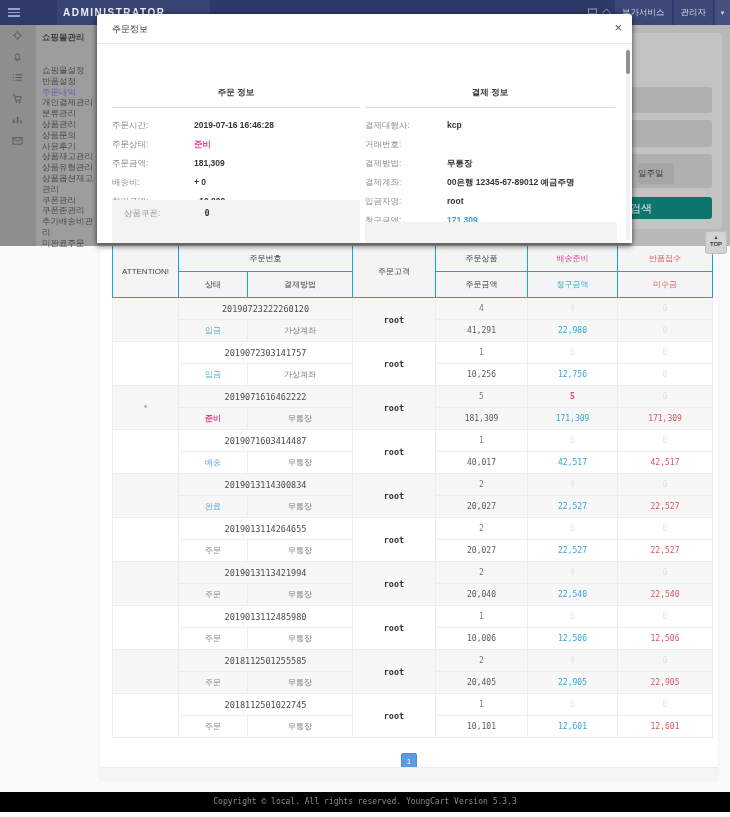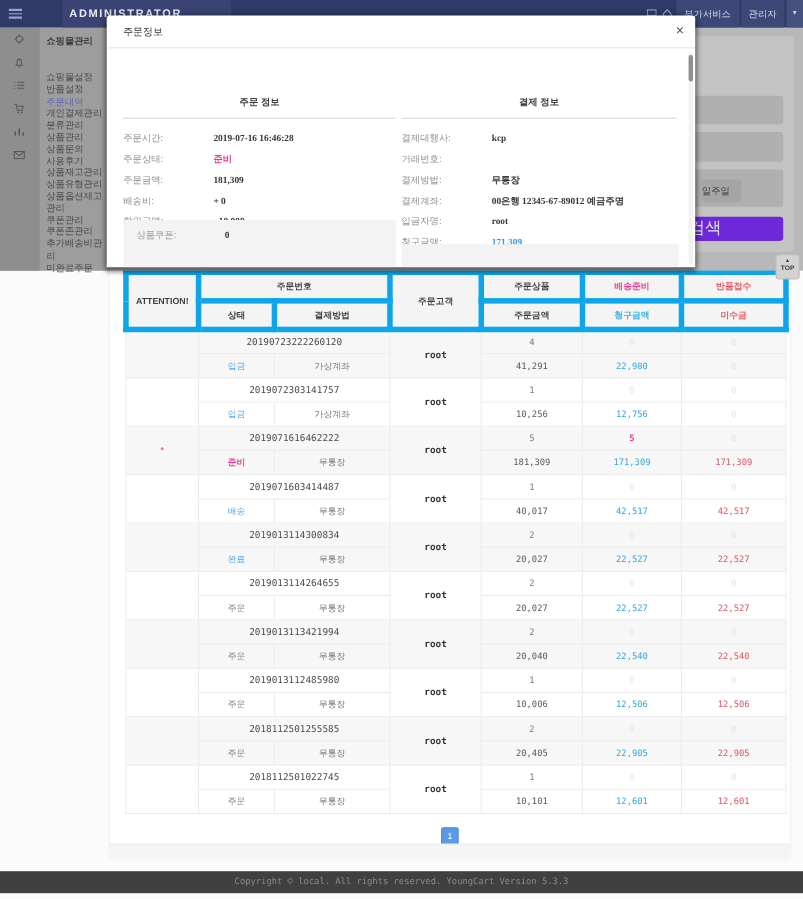--- a/index.html
+++ b/index.html
@@ -26,72 +26,72 @@
   .rail-ico{position:absolute;left:12px;width:12px;height:12px;color:#56575d;}
   .dz-menu{position:absolute;left:42px;top:7px;width:56px;}
   .dz-menu-title{font-size:8.5px;font-weight:bold;color:#3b3c42;margin-bottom:22px;line-height:11px;}
   .s-item{font-size:8.5px;line-height:10.8px;color:#47484e;cursor:pointer;}
   .s-item.active{color:#6066b5;}
   .dz-content{position:absolute;left:100px;top:0;width:630px;height:221px;}
   .dz-panel{position:absolute;left:13px;top:8px;width:609px;height:196px;background:#c3c3c3;border-radius:4px;}
   .dz-input{position:absolute;left:24px;width:588px;background:#b0b0b0;border-radius:3px;}
   .dz-week{position:absolute;left:538px;top:138px;width:36px;height:21px;background:#a5a5a5;border-radius:3px;
            font-size:8.5px;color:#36363a;line-height:21px;cursor:pointer;}
-  .dz-search{position:absolute;left:470px;top:172px;width:142px;height:22px;background:#6d28d9;border-radius:3px;
-           font-size:15px;color:#dce2ec;text-align:center;line-height:22px;cursor:pointer;}
+  .dz-search{position:absolute;left:470px;top:172px;width:142px;height:22px;background:#0f766e;border-radius:3px;
+           font-size:11px;color:#dce2ec;text-align:center;line-height:22px;cursor:pointer;}
   
   .top-btn{position:absolute;left:705px;top:231px;width:22px;height:23px;background:#d3d3d3;
            border:1px solid #bfbfbf;border-radius:3px;z-index:40;text-align:center;cursor:pointer;}
   .top-btn .arr{display:block;font-size:5px;line-height:7px;color:#3b3b3b;padding-top:2px;}
   .top-btn .lbl{display:block;font-size:6px;line-height:7px;font-weight:bold;color:#3b3b3b;}
   
   .card{position:absolute;left:100px;top:245px;width:618px;height:535px;background:#fff;
         box-shadow:0 0 3px rgba(0,0,0,.08);z-index:5;}
   table.otable{position:absolute;left:12px;top:0;width:600px;border-collapse:collapse;table-layout:fixed;
         font-size:8px;color:#555;}
-  .otable th{height:26px;background:#f4f4f4;border:5px solid #0ea5e9;font-weight:bold;color:#3e3e44;
+  .otable th{height:26px;background:#f4f4f4;border:1px solid #0ea5e9;font-weight:normal;color:#3e3e44;
         font-size:8px;text-align:center;}
   .otable th.pink{color:#e83e8c;} .otable th.red{color:#e25560;} .otable th.cyan{color:#2fb0dd;}
   .otable td{height:22px;border:1px solid #ededed;text-align:center;vertical-align:middle;}
   .otable tr.grpA td{border-top:1px solid #e0e0e0;}
   .otable tr.shaded td{background:#f7f7f7;}
   .num{font-family:"DejaVu Sans Mono","Liberation Mono",monospace;}
   td.order-no{color:#4a4a4e;font-size:8.5px;cursor:pointer;}
   td.customer{font-weight:bold;color:#333;font-size:8.5px;}
   td.attn{color:#e06a77;font-size:8px;font-weight:bold;}
   td.st-blue{color:#55a5e5;cursor:pointer;} td.st-pink{color:#ec3f9b;font-weight:bold;cursor:pointer;}
   td.st-grey{color:#8b8b8b;} td.method{color:#7b7b7b;}
   td.qty{color:#7c7c80;} td.amount{color:#5a5a5e;}
   td.billed{color:#31a7da;} td.unpaid{color:#e15360;}
   td.faint-c{color:#d9e9f1;} td.faint-r{color:#eddfe2;}
   .pagin{position:absolute;left:0;top:505px;width:100%;text-align:center;}
   .page-btn{display:inline-block;width:16px;height:17px;background:#5b9ae4;border:1px solid #4b8ad4;
         border-radius:2px;color:#fff;font-size:8px;line-height:16px;cursor:pointer;}
   .card-foot{position:absolute;left:0;bottom:0;width:100%;height:13px;background:#f5f5f5;border-top:1px solid #ebebeb;}
-  .site-footer{position:absolute;left:0;top:792px;width:730px;height:20px;background:#404040;text-align:center;
+  .site-footer{position:absolute;left:0;top:792px;width:730px;height:20px;background:#000000;text-align:center;
         line-height:20px;font-size:8px;color:#8b8b8b;font-family:"DejaVu Sans Mono","Liberation Mono",monospace;}
   
   .modal{position:absolute;left:97px;top:14px;width:535px;height:229px;background:#fff;z-index:70;
          box-shadow:0 0 6px rgba(0,0,0,.35),0 4px 5px rgba(0,0,0,.4);border-radius:3px 3px 0 0;overflow:hidden;}
   .m-head{position:absolute;left:0;top:0;width:100%;height:30px;border-bottom:1px solid #e6e6e6;}
   .m-title{position:absolute;left:15px;top:0;line-height:30px;font-size:9px;color:#333;}
   .m-close{position:absolute;right:10px;top:5px;font-size:13px;color:#555;cursor:pointer;line-height:18px;}
   .m-track{position:absolute;right:2px;top:33px;bottom:3px;width:4px;background:#f2f2f2;border-radius:2px;}
   .m-thumb{position:absolute;right:2px;top:36px;width:4px;height:24px;background:#909090;border-radius:2px;cursor:pointer;}
   .m-orderbar{position:absolute;left:15px;top:41px;width:503px;height:26px;background:#f8f8f8;
          border:1px solid #ececec;border-radius:2px;line-height:24px;padding-left:12px;font-size:8.5px;color:#333;}
   .m-orderbar .ol{font-weight:bold;} .m-orderbar .os{color:#666;margin:0 4px;}
   .m-col{position:absolute;top:72px;}
   .m-col-left{left:15px;width:248px;} .m-col-right{left:268px;width:250px;}
   .m-sec-title{font-size:8.5px;font-weight:bold;color:#3b3b40;line-height:12px;padding-bottom:9px;
          border-bottom:1px solid #d9d9d9;text-align:center;}
   .m-rows{margin-top:8px;}
   .m-row{height:19px;line-height:19px;font-size:8.5px;white-space:nowrap;}
   .m-label{display:inline-block;width:82px;color:#8e8e8e;}
-  .m-value{font-weight:bold;color:#36363a;font-family:Liberation Serif, serif;}
+  .m-value{font-weight:bold;color:#36363a;}
   .m-value.pink{color:#ee3a9a;} .m-value.blue{color:#3e97df;}
   .m-coupon{position:absolute;left:15px;top:186px;width:248px;height:43px;background:#f3f3f3;
          border-radius:2px;padding:8px 0 0 12px;font-size:8.5px;}
   .m-coupon .m-label{width:78px;color:#999;}
   .m-box-right{position:absolute;left:268px;top:208px;width:252px;height:21px;background:#f3f3f3;border-radius:2px 2px 0 0;}
   svg{display:block;}
 </style>
 </head>
 <body>
 

